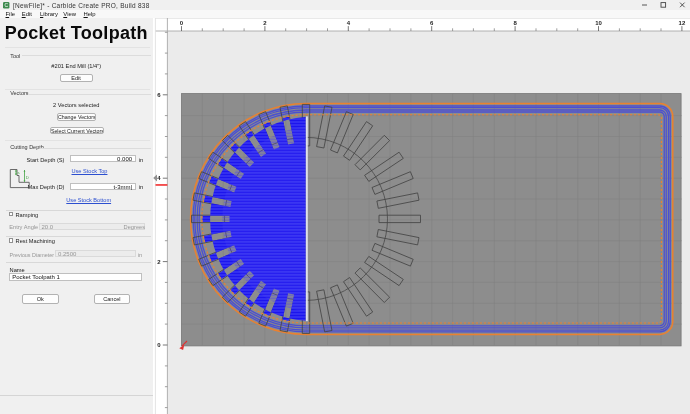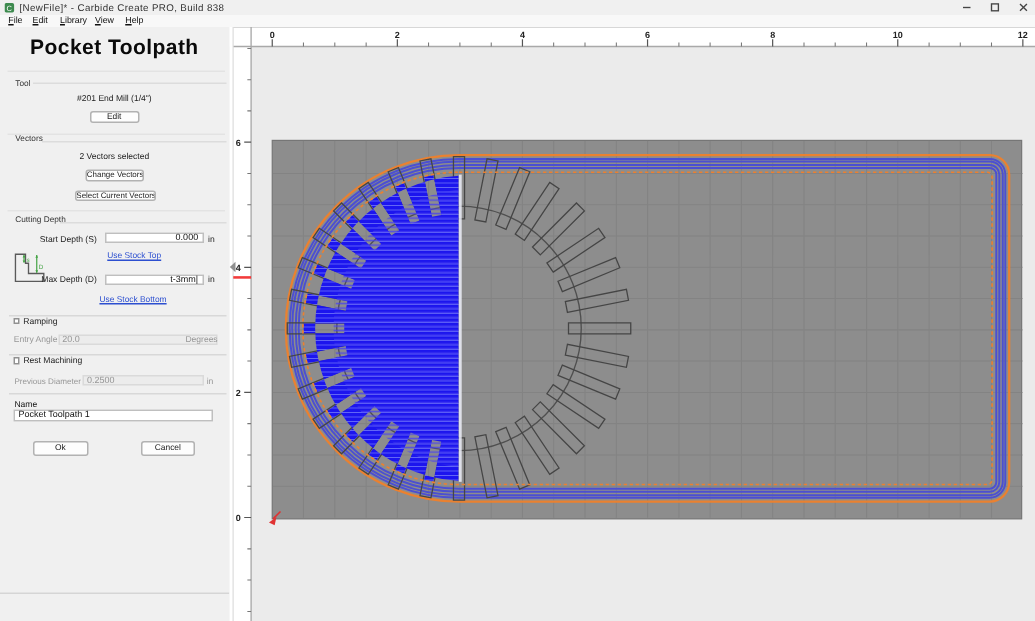--- a/index.html
+++ b/index.html
@@ -39,21 +39,21 @@
     </svg>
   </div>
   <div id="menubar" class="abs">
     <div class="menuitem" style="left:5.5px"><u>F</u>ile</div>
     <div class="menuitem" style="left:21.7px"><u>E</u>dit</div>
     <div class="menuitem" style="left:40px"><u>L</u>ibrary</div>
     <div class="menuitem" style="left:63.3px"><u>V</u>iew</div>
     <div class="menuitem" style="left:83.5px"><u>H</u>elp</div>
   </div>
   <div id="panel" class="abs">
-    <div class="abs" style="left:0;top:5px;width:152.5px;text-align:center;font-size:14px;font-weight:bold;color:#0a0a0a;letter-spacing:0.3px">Pocket Toolpath</div>
+    <div class="abs" style="left:0;top:5px;width:152.5px;text-align:center;font-size:18px;font-weight:bold;color:#0a0a0a;letter-spacing:0.3px">Pocket Toolpath</div>
     <div class="hline" style="left:5px;top:29px;width:145px;background:#e3e3e3"></div>
     <div class="sect" style="left:10.2px;top:35.6px">Tool</div>
     <div class="hline" style="left:22px;top:37.8px;width:128.5px"></div>
     <div class="lbl" style="left:0;top:45.5px;width:152.5px;text-align:center">#201 End Mill (1/4")</div>
     <div class="btn" style="left:59.6px;top:56.4px;width:33px;height:8px;line-height:7.4px">Edit</div>
     <div class="hline" style="left:5px;top:71px;width:145px;background:#e3e3e3"></div>
     <div class="sect" style="left:10.2px;top:72.9px">Vectors</div>
     <div class="hline" style="left:28px;top:76.3px;width:122.5px"></div>
     <div class="lbl" style="left:0;top:84.6px;width:152.5px;text-align:center">2 Vectors selected</div>
     <div class="btn" style="left:56.9px;top:95.8px;width:38.8px;height:7.6px;line-height:7px;font-size:5.3px">Change Vectors</div>

